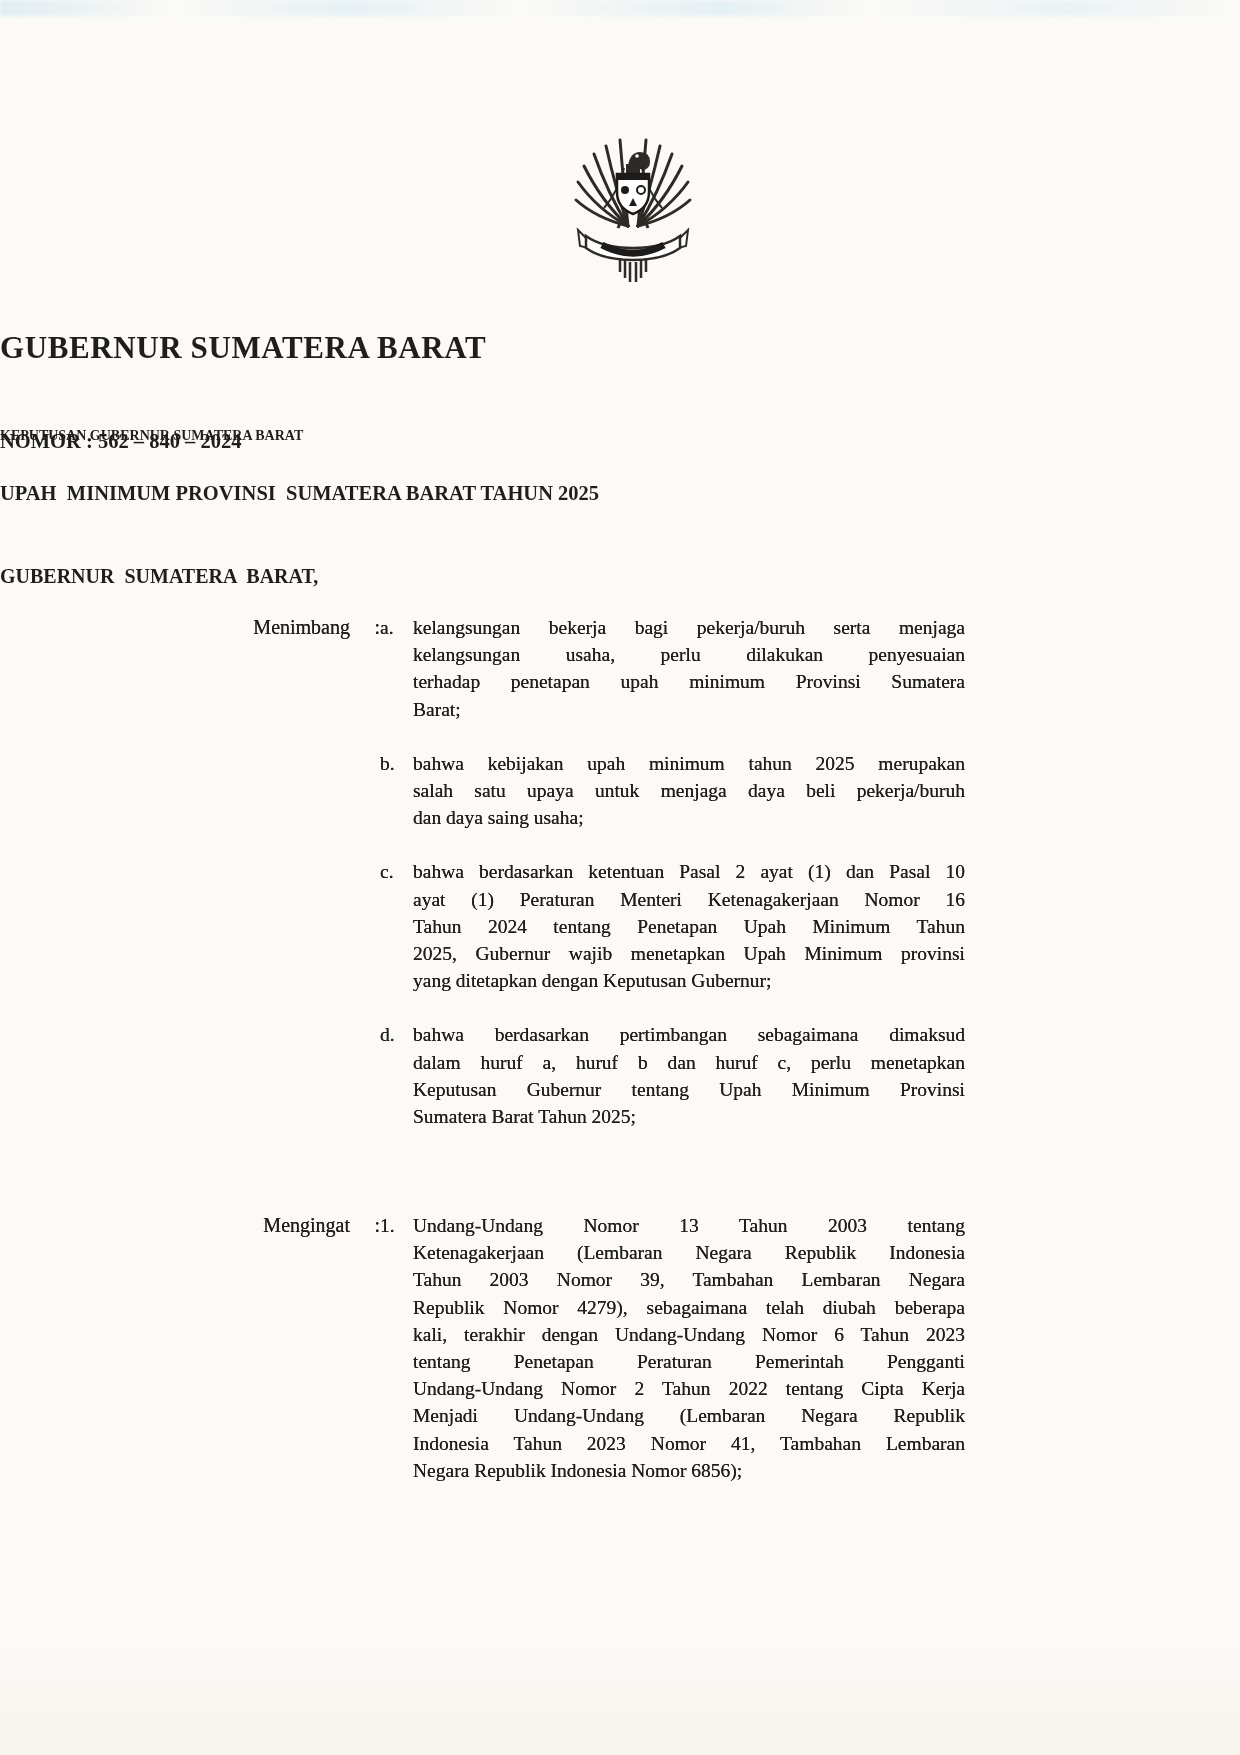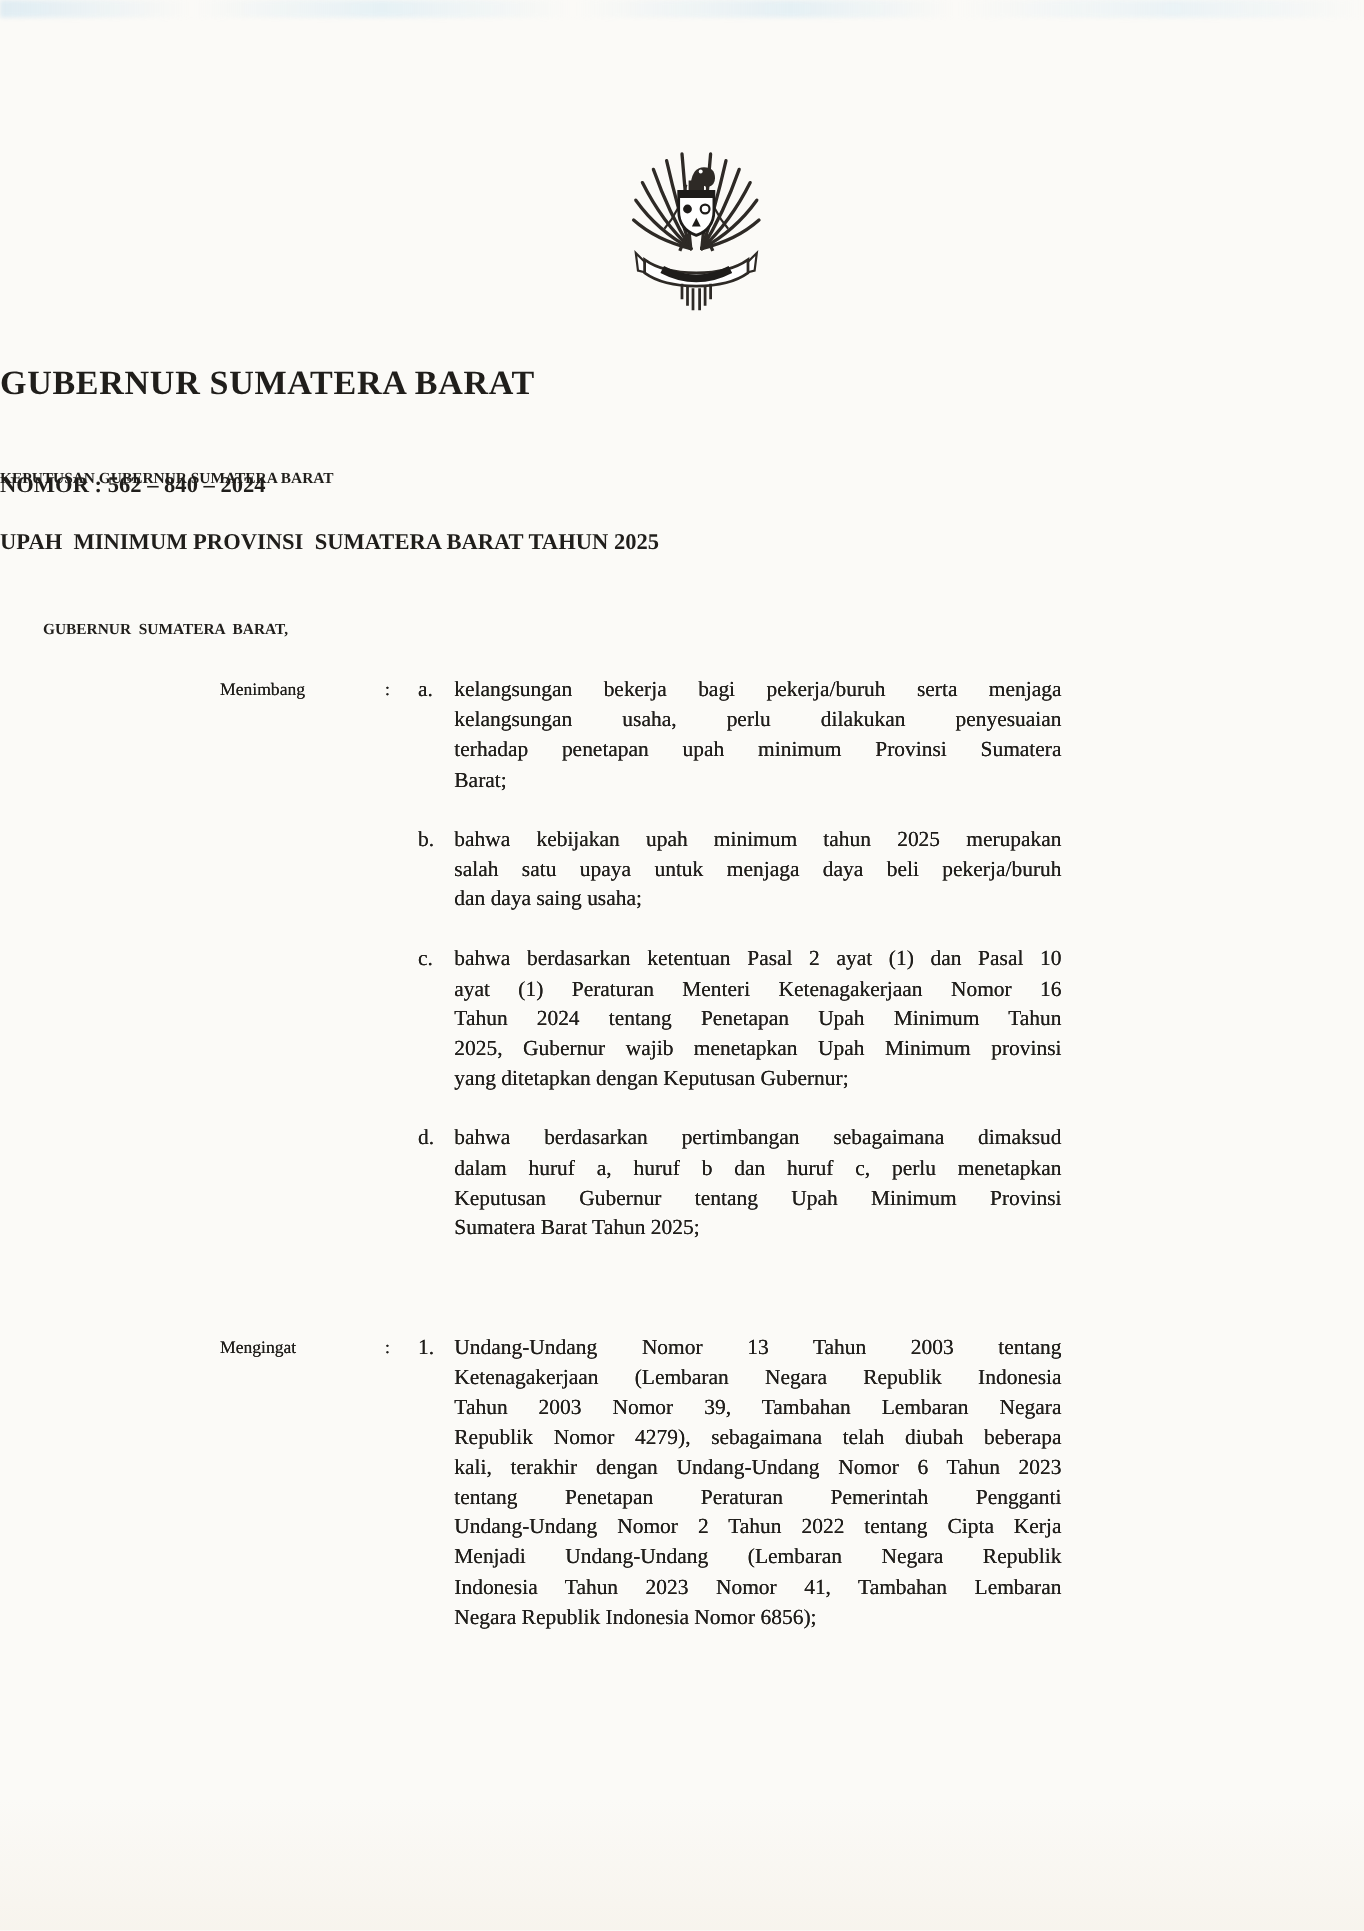--- a/index.html
+++ b/index.html
@@ -33,27 +33,27 @@
   .hline {
     position:absolute; left:0; width:1166px;
     white-space:pre-wrap;
     font-weight:bold;
   }
   .title      { top:330px; font-size:31px;   letter-spacing:.6px; }
   .doc-type   { top:428px; font-size:14px; }
   .nomor      { top:430px; font-size:20.5px; }
   .tentang    { top:486px; font-size:20px;   }
   .subject    { top:482px; font-size:20.5px; }
-  .salutation { top:565px; font-size:14px;margin-left:39px; }
+  .salutation { top:565px; font-size:20px; }
 
   .group { position:absolute; left:200px; display:flex; align-items:flex-start; }
   .group-considering { top:614px; }
   .group-recalling   { top:1212px; }
 
-  .label, .colon { font-size:16px; line-height:27.2px; text-shadow:0 0 .4px currentColor; }
+  .label, .colon { font-size:20px; line-height:27.2px; text-shadow:0 0 .4px currentColor;text-align:right; }
   .label { width:150px; }
   .colon { width:30px; }
   .items { width:585px; display:flex; flex-direction:column; gap:27px; }
   .item  { display:flex; }
   .marker {
     width:33px; font-size:19.5px; line-height:27.2px;
     text-shadow:0 0 .4px currentColor;
   }
   .lines { width:552px; }
   .ln {

